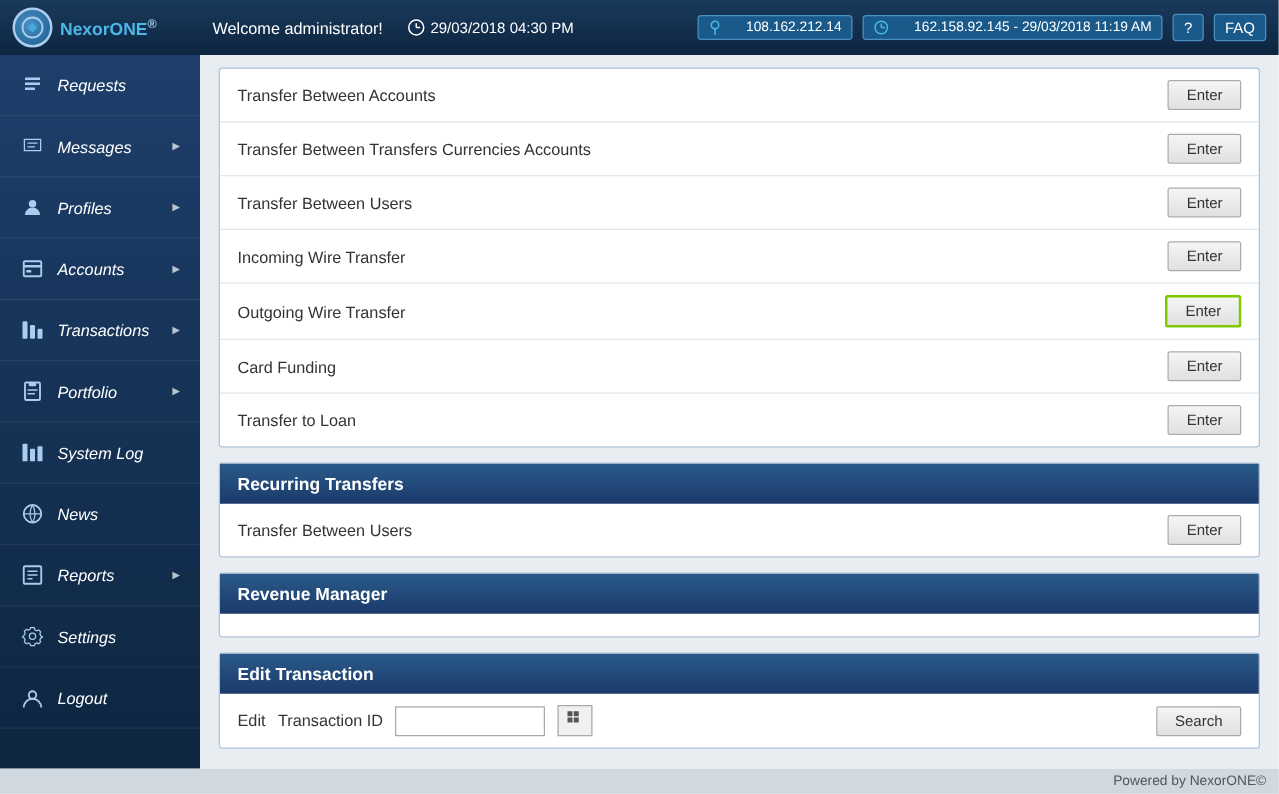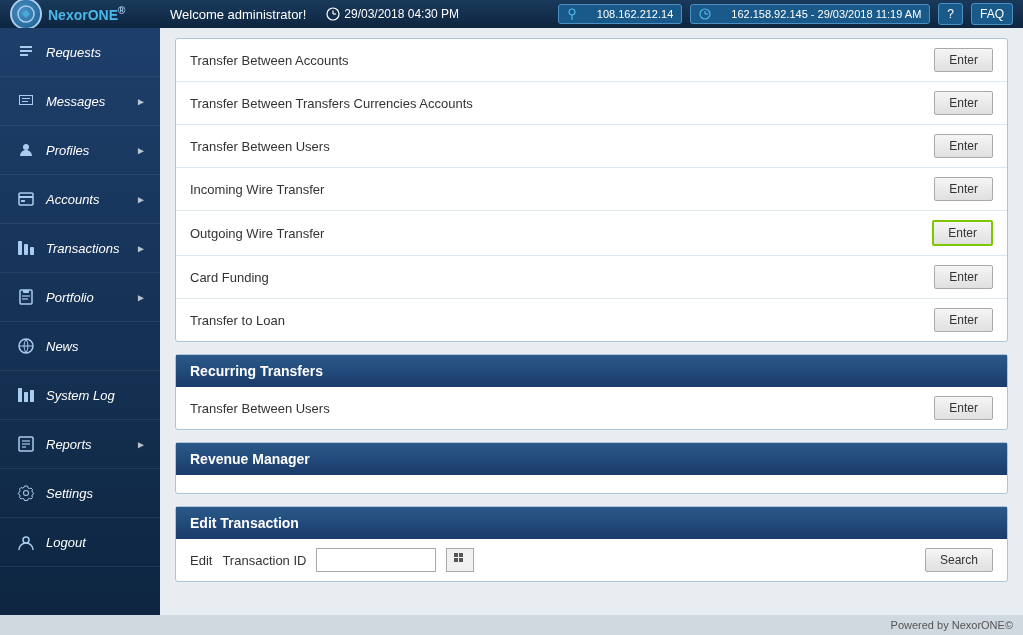--- a/index.html
+++ b/index.html
@@ -1,21 +1,21 @@
 <!DOCTYPE html>
 <html><head>
   <meta charset="utf-8">
   <style>
     * { margin: 0; padding: 0; box-sizing: border-box; }
     body { font-family: Arial, sans-serif; font-size: 13px; background: #e8edf2; width: 1023px; height: 635px; overflow: hidden; display: flex; flex-direction: column; }
 
     
     .header {
       background: linear-gradient(180deg, #1a3a5c 0%, #0d2540 100%);
-      height: 28px;
+      height: 44px;
       display: flex;
       align-items: center;
       padding: 0 10px;
       flex-shrink: 0;
     }
     .logo-area {
       display: flex;
       align-items: center;
       width: 160px;
     }
@@ -308,38 +308,38 @@
             <line x1="5" y1="11" x2="11" y2="11" stroke="#aaccee" stroke-width="1.2"></line>
           </svg>
       </span>
       <span class="s-label">Portfolio</span>
       <span class="s-arrow">►</span>
     </div>
 
     <div class="sidebar-item">
       <span class="s-icon">
         <svg width="18" height="18" viewBox="0 0 18 18" fill="#aaccee">
+            <rect x="1" y="2" width="4" height="14" rx="0.5"></rect>
+            <rect x="7" y="6" width="4" height="10" rx="0.5"></rect>
+            <rect x="13" y="4" width="4" height="12" rx="0.5"></rect>
+          </svg>
+      </span>
+      <span class="s-label">System Log</span>
+    </div>
+
+    <div class="sidebar-item">
+      <span class="s-icon">
+        <svg width="18" height="18" viewBox="0 0 18 18" fill="#aaccee">
             <circle cx="9" cy="9" r="7" fill="none" stroke="#aaccee" stroke-width="1.5"></circle>
             <line x1="2" y1="9" x2="16" y2="9" stroke="#aaccee" stroke-width="1"></line>
             <path d="M9 2 Q13 9 9 16" fill="none" stroke="#aaccee" stroke-width="1"></path>
             <path d="M9 2 Q5 9 9 16" fill="none" stroke="#aaccee" stroke-width="1"></path>
           </svg>
       </span>
       <span class="s-label">News</span>
-    </div>
-
-    <div class="sidebar-item">
-      <span class="s-icon">
-        <svg width="18" height="18" viewBox="0 0 18 18" fill="#aaccee">
-            <rect x="1" y="2" width="4" height="14" rx="0.5"></rect>
-            <rect x="7" y="6" width="4" height="10" rx="0.5"></rect>
-            <rect x="13" y="4" width="4" height="12" rx="0.5"></rect>
-          </svg>
-      </span>
-      <span class="s-label">System Log</span>
     </div>
 
     <div class="sidebar-item">
       <span class="s-icon">
         <svg width="18" height="18" viewBox="0 0 18 18" fill="#aaccee">
             <rect x="2" y="2" width="14" height="14" rx="1" fill="none" stroke="#aaccee" stroke-width="1.5"></rect>
             <line x1="5" y1="6" x2="13" y2="6" stroke="#aaccee" stroke-width="1.2"></line>
             <line x1="5" y1="9" x2="13" y2="9" stroke="#aaccee" stroke-width="1.2"></line>
             <line x1="5" y1="12" x2="9" y2="12" stroke="#aaccee" stroke-width="1.2"></line>
           </svg>

